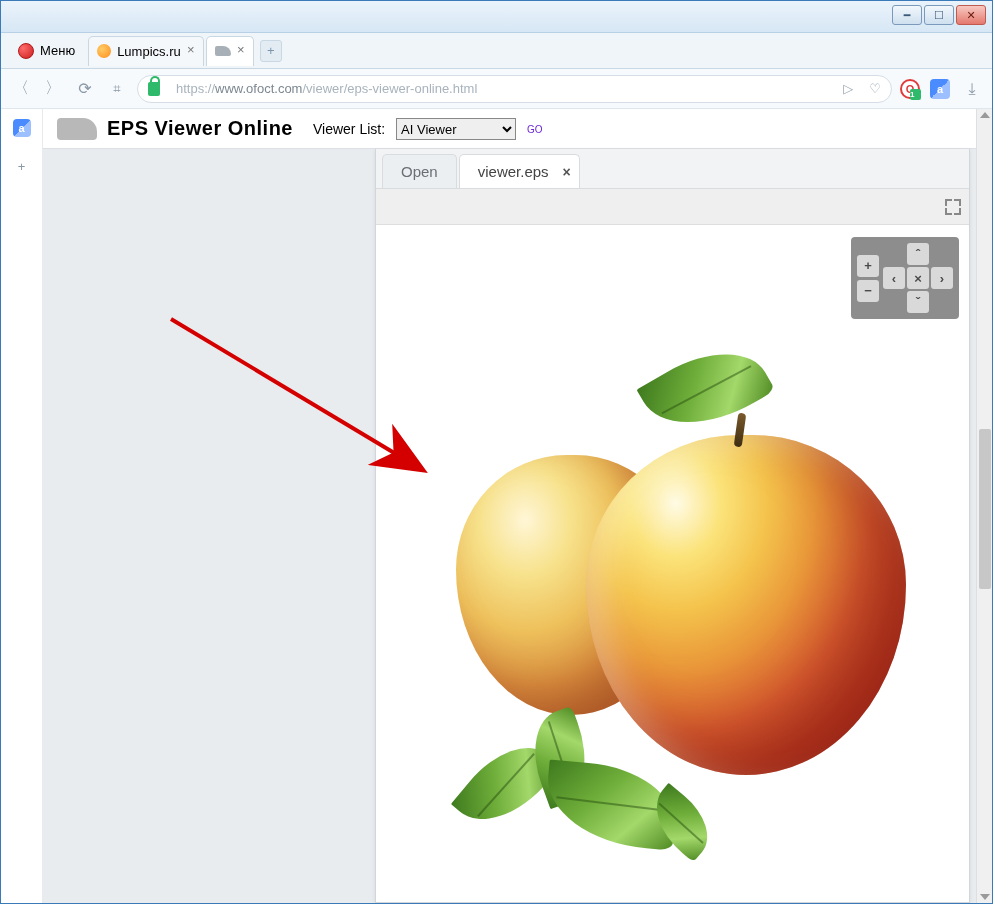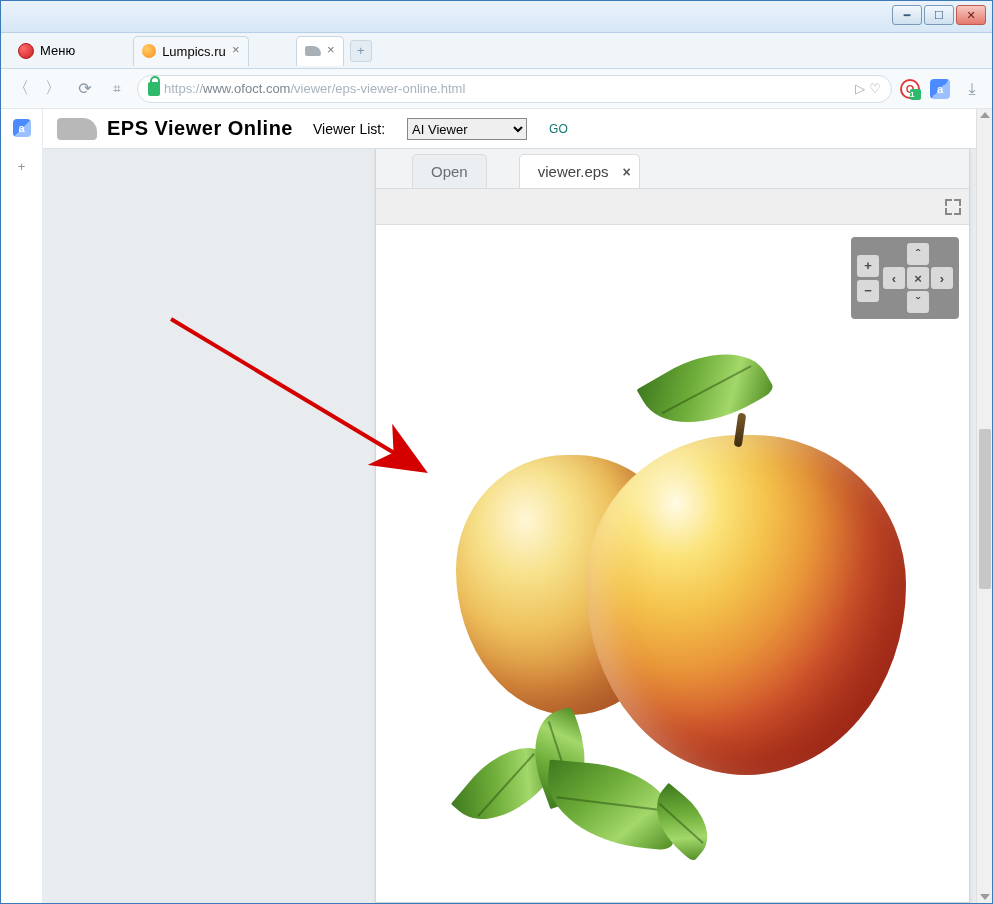--- a/index.html
+++ b/index.html
@@ -9,31 +9,31 @@
 .window { border: 1px solid #3a7ab8; width: 993px; height: 904px; display: flex; flex-direction: column; background: #fff; }
 .titlebar { height: 32px; background: linear-gradient(#eaf3fb, #d7e7f5); border-bottom: 1px solid #b8d0e6; display: flex; align-items: stretch; justify-content: flex-end; }
 .win-ctrl { display: flex; gap: 2px; padding: 4px 6px 0 0; }
 .win-btn { width: 30px; height: 20px; border: 1px solid #7a9abc; border-radius: 3px; background: linear-gradient(#f2f7fc, #cfe0ef); display: flex; align-items: center; justify-content: center; font-size: 11px; color: #3a5a7a; cursor: pointer; }
 .win-btn.close { background: linear-gradient(#f7c9c2, #e4796e); border-color: #c05a4f; color: #6b1a12; }
 
 
 .tabbar { height: 36px; background: #f0f5f9; border-bottom: 1px solid #c9d7e2; display: flex; align-items: center; padding: 0 6px; gap: 2px; }
 .menu-btn { display: flex; align-items: center; gap: 6px; padding: 6px 10px; border: 1px solid transparent; border-radius: 4px; cursor: pointer; }
 .opera-icon { width: 16px; height: 16px; border-radius: 50%; background: radial-gradient(circle at 30% 30%, #ff6b6b, #cc1f1f); border: 1px solid #b01818; }
-.tab { height: 30px; background: #fff; border: 1px solid #c9d7e2; border-bottom: none; border-radius: 5px 5px 0 0; display: flex; align-items: center; padding: 0 22px 0 8px; gap: 6px; position: relative; max-width: 200px; cursor: pointer; margin-left: 45px;}
+.tab { height: 30px; background: #fff; border: 1px solid #c9d7e2; border-bottom: none; border-radius: 5px 5px 0 0; display: flex; align-items: center; padding: 0 22px 0 8px; gap: 6px; position: relative; max-width: 200px; cursor: pointer;}
 .tab.inactive { background: #f5f8fb; }
 .tab-close { position: absolute; right: 5px; top: 7px; width: 14px; height: 14px; line-height: 12px; text-align: center; color: #777; font-size: 13px; cursor: pointer; }
 .newtab { width: 22px; height: 22px; background: #e3ecf3; border: 1px solid #c9d7e2; border-radius: 3px; display: flex; align-items: center; justify-content: center; color: #7a95ad; margin-left: 4px; cursor: pointer; }
 .favicon-orange { width:14px; height:14px; border-radius:50%; background: radial-gradient(circle at 35% 35%, #ffcc66, #ff8c1a); }
 .favicon-grey { width:16px; height:10px; background:#a8b0b7; border-radius: 2px 8px 2px 2px; }
 
 
 .addrbar { height: 40px; background: #f7fafc; border-bottom: 1px solid #dfe7ee; display: flex; align-items: center; padding: 0 8px; gap: 8px; }
 .nav-btn { width: 24px; height: 24px; display: flex; align-items: center; justify-content: center; color: #8a99a7; font-size: 16px; cursor: pointer; }
-.urlbox { flex: 1; height: 28px; border: 1px solid #d5dee6; border-radius: 14px; background: #fff; display: flex; align-items: center; padding: 0 10px; gap: 4px; overflow: hidden;}
+.urlbox { flex: 1; height: 28px; border: 1px solid #d5dee6; border-radius: 14px; background: #fff; display: flex; align-items: center; padding: 0 10px; gap: 16px; overflow: hidden;}
 .lock { width: 12px; height: 14px; background: #2fb96a; border-radius: 2px; position: relative; }
 .lock::before { content:""; position:absolute; top:-6px; left:2px; width:6px; height:8px; border:2px solid #2fb96a; border-bottom:none; border-radius: 5px 5px 0 0; }
 .url-text { color: #a8b3bd; font-size: 13px; white-space: nowrap; }
 .url-host { color: #7c8791; }
 .addr-right { display:flex; align-items:center; gap:10px; color:#8a99a7; }
 .ext-icon { width: 20px; height: 20px; border-radius: 4px; display:flex; align-items:center; justify-content:center; font-size:11px; font-weight:bold; position:relative;}
 .ext-o { background:#fff; border:2px solid #e03a3a; color:#e03a3a; border-radius:50%; }
 .ext-o .badge { position:absolute; bottom:-3px; right:-3px; background:#2fb96a; color:#fff; width:11px; height:11px; font-size:8px; border-radius:2px; line-height:11px; }
 .ext-g { background: linear-gradient(135deg,#4a8cff 50%,#9bbfff 50%); color:#fff; }
 
@@ -41,27 +41,27 @@
 .body-row { flex:1; display:flex; overflow:hidden; }
 .left-rail { width: 42px; background: #fff; border-right: 1px solid #e5ebf0; display:flex; flex-direction:column; align-items:center; padding-top:8px; gap:16px; }
 .rail-btn { width:22px; height:22px; display:flex; align-items:center; justify-content:center; color:#8a99a7; cursor:pointer; }
 
 
 .content { flex:1; background:#e9ecef; display:flex; flex-direction:column; position:relative; }
 .page-header { background:#fff; border-bottom:1px solid #dcdfe3; padding: 8px 14px; display:flex; align-items:flex-end; gap:20px; }
 .logo-row { display:flex; align-items:center; gap:10px; }
 .logo-shape { width:40px; height:22px; background:#b8b8b8; border-radius: 4px 14px 4px 4px; }
 .logo-text { font-family: Arial, sans-serif; font-size:20px; font-weight:900; letter-spacing:0.5px; }
-.viewer-list { display:flex; align-items:center; gap:22px; font-size:14px; }
+.viewer-list { display:flex; align-items:center; gap:11px; font-size:14px; }
 .viewer-list select { width:120px; height:22px; font-size:13px; border:1px solid #888; }
-.go-link { color:#0f766e; font-size:12px; cursor:pointer; }
+.go-link { color:#6d28d9; font-size:10px; cursor:pointer; }
 
 .viewer-wrap { margin: 0 0 0 332px; background:#fff; border:1px solid #d2d6da; border-top:none; width: 595px; height: 758px; display:flex; flex-direction:column; box-shadow: 0 1px 4px rgba(0,0,0,.08);}
 .viewer-tabs { height:40px; background:#f1f3f5; border-bottom:1px solid #d8dcdf; display:flex; align-items:flex-end; padding:0 6px; }
-.vtab { height:34px; padding: 12px 18px; border:1px solid #d8dcdf; border-bottom:none; border-radius:5px 5px 0 0; display:flex; align-items:center; margin-right:2px; position:relative; font-size:15px; color:#6a6f75; background:#eceff2; cursor:pointer;margin-left:30px;}
+.vtab { height:34px; padding: 12px 18px; border:1px solid #d8dcdf; border-bottom:none; border-radius:5px 5px 0 0; display:flex; align-items:center; margin-right:2px; position:relative; font-size:15px; color:#6a6f75; background:#eceff2; cursor:pointer;}
 .vtab.active { background:#fff; color:#444; padding-right:30px; }
 .vtab-close { position:absolute; right:8px; top:9px; font-size:14px; color:#555; cursor:pointer; font-weight:bold;}
 .viewer-toolbar { height:36px; background:#efefef; border-bottom:1px solid #dedede; display:flex; align-items:center; justify-content:flex-end; padding:0 8px; }
 .fullscreen-icn { width:16px; height:16px; position:relative; cursor:pointer; }
 .fullscreen-icn::before, .fullscreen-icn::after, .fullscreen-icn span::before, .fullscreen-icn span::after {
   content:""; position:absolute; width:5px; height:5px; border:2px solid #888;
 }
 .fullscreen-icn::before { top:0; left:0; border-right:none; border-bottom:none; }
 .fullscreen-icn::after { top:0; right:0; border-left:none; border-bottom:none; }
 .fullscreen-icn span::before { bottom:0; left:0; border-right:none; border-top:none; }

